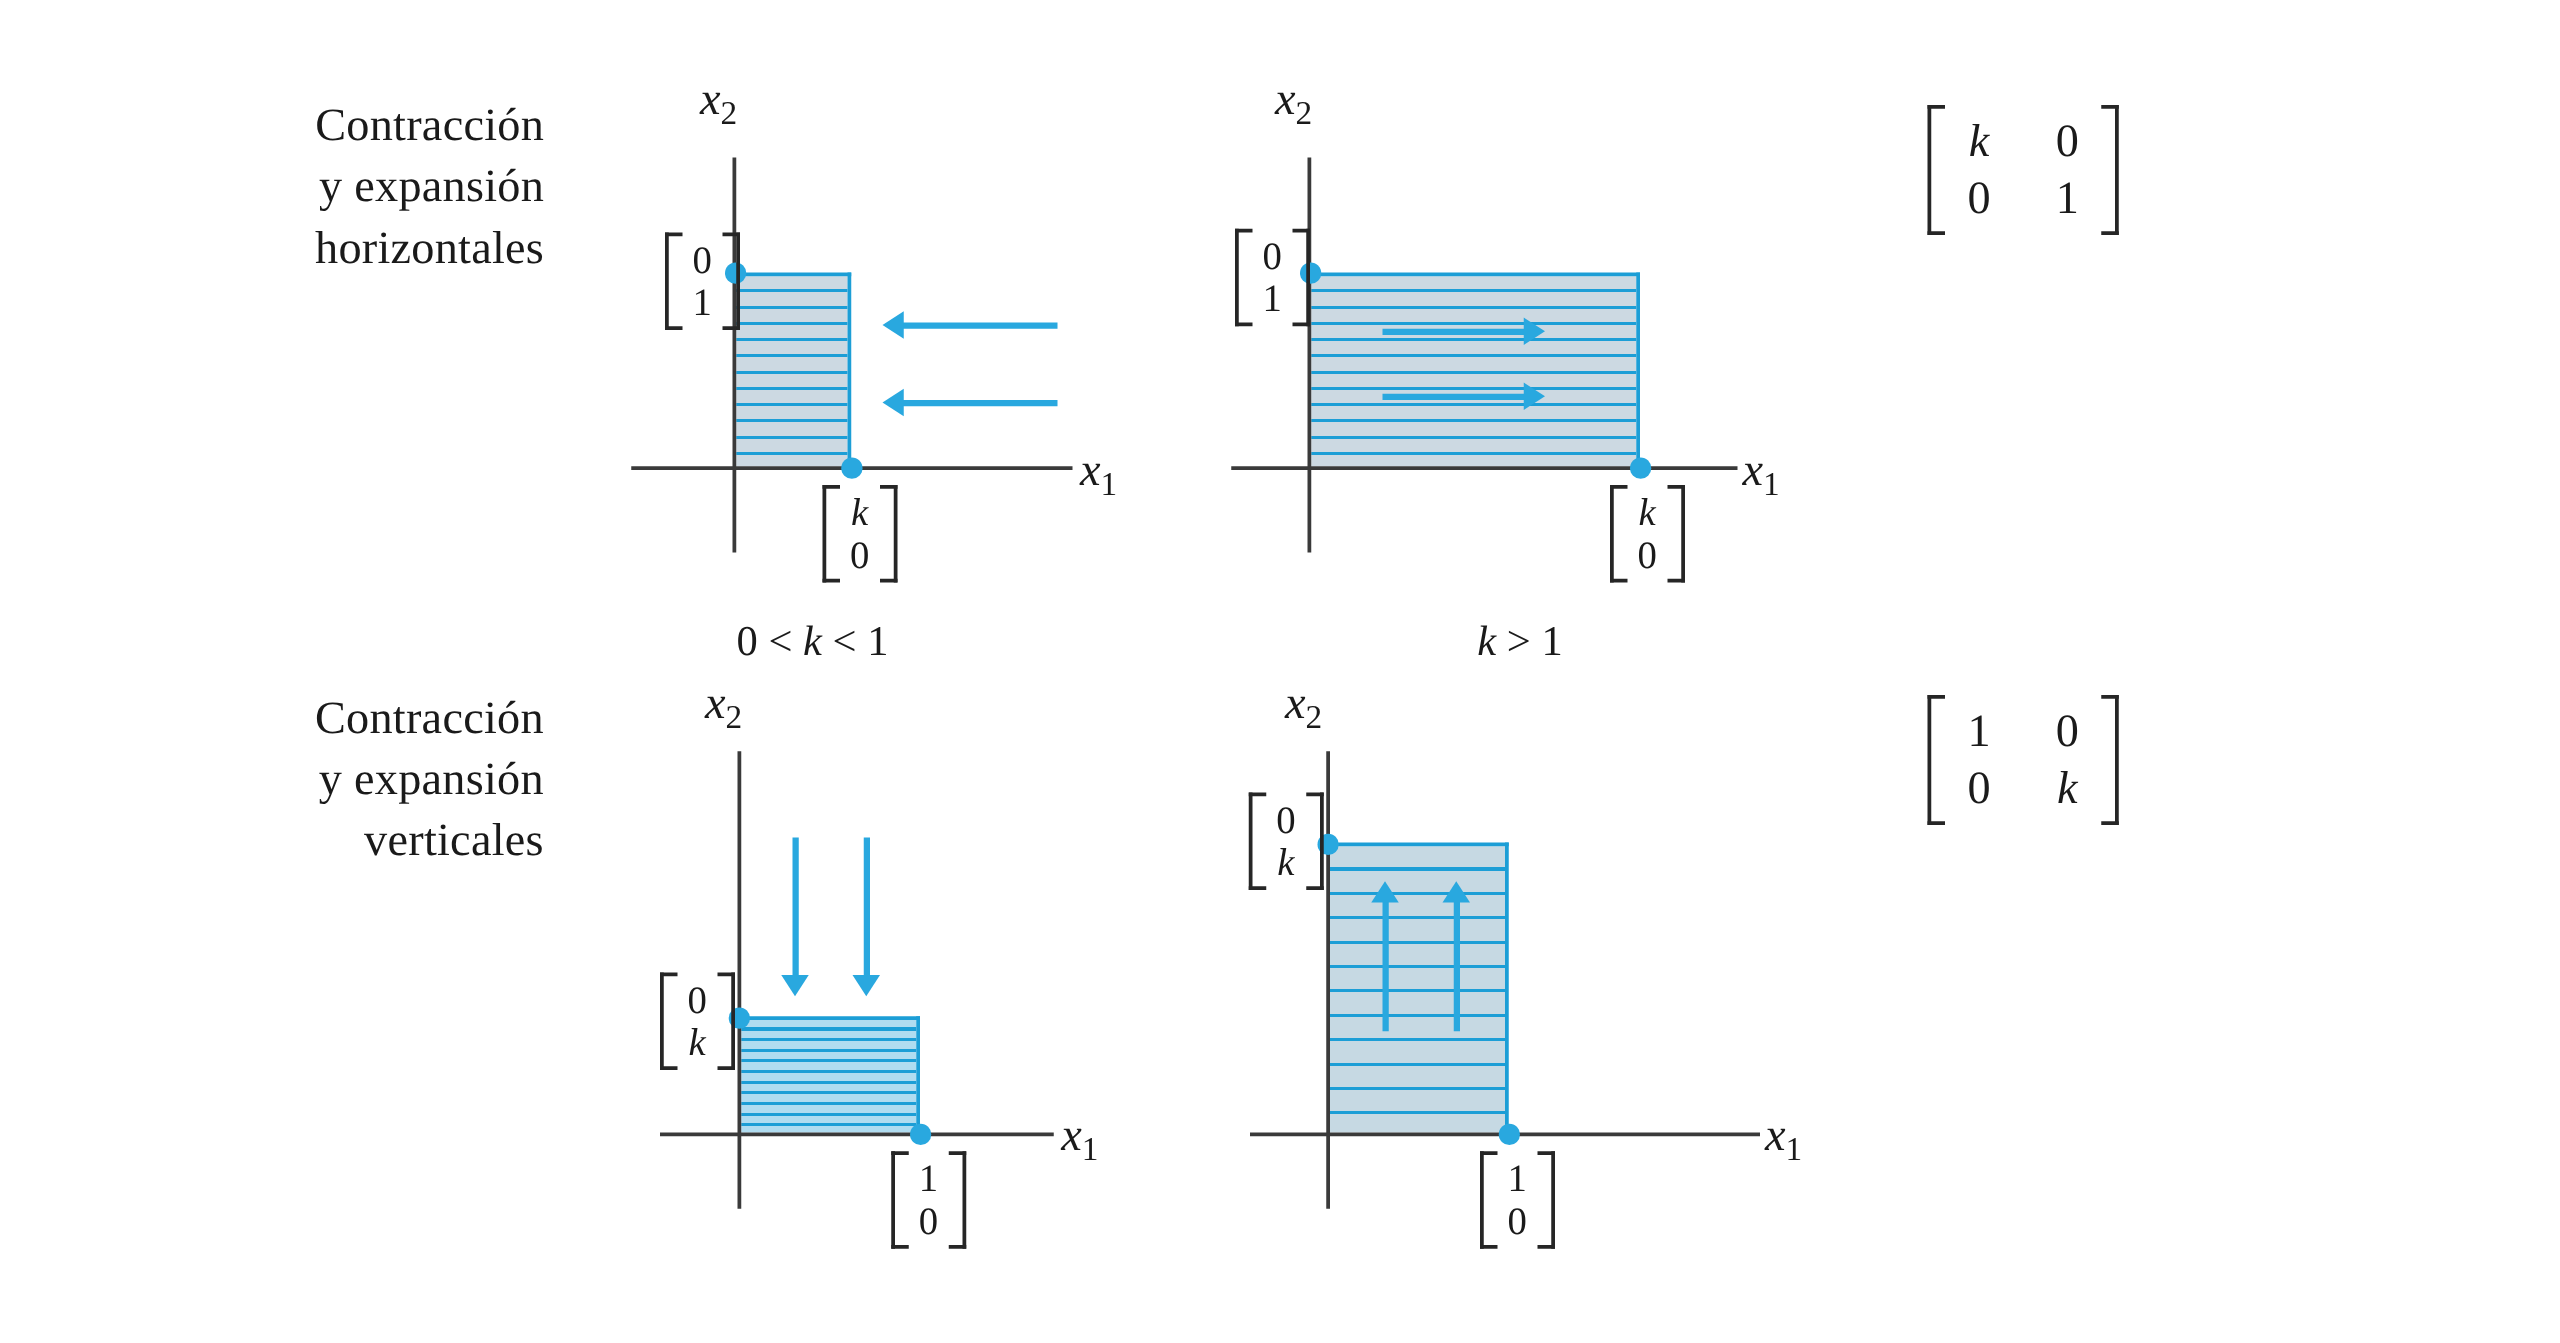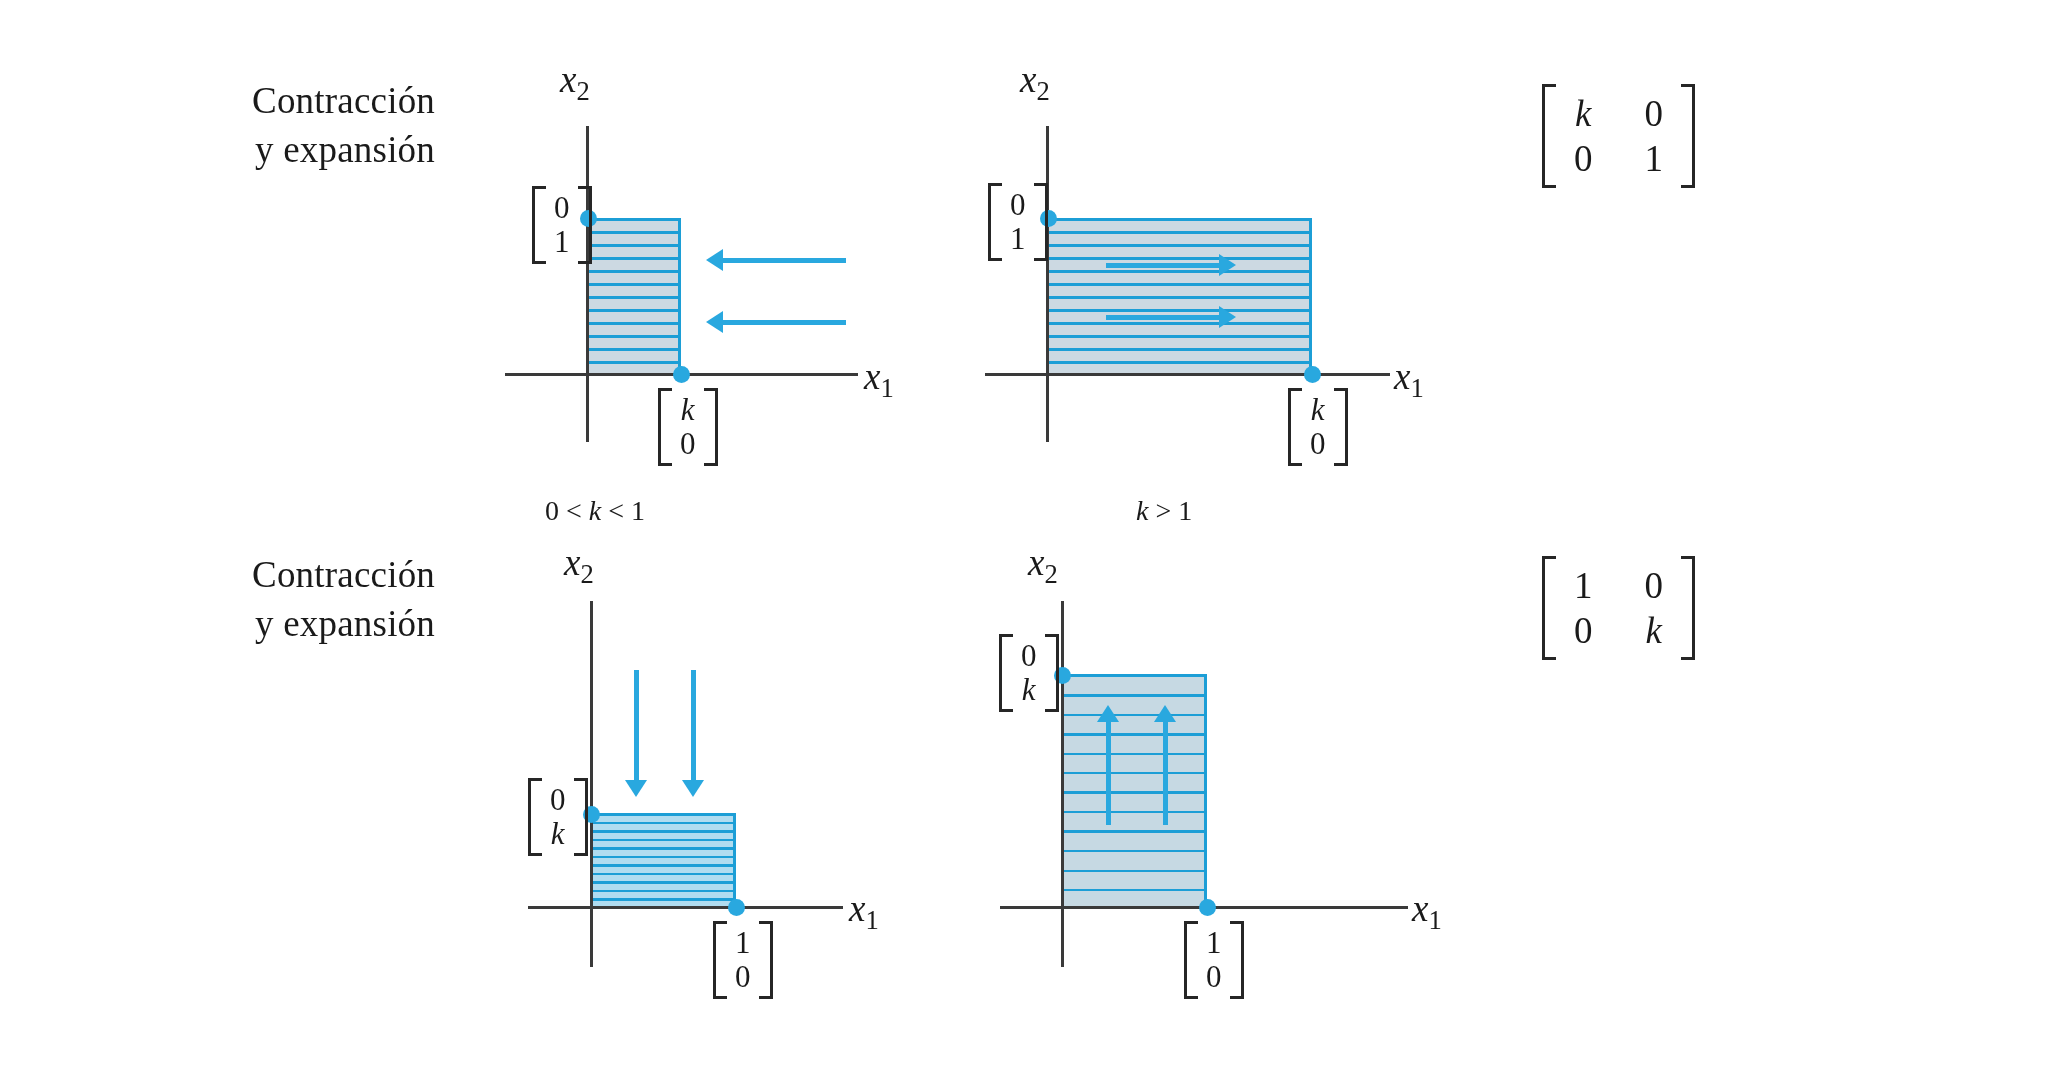--- a/index.html
+++ b/index.html
@@ -40,21 +40,21 @@
   .vec,.mat{display:flex;align-items:stretch;}
   .lb{width:11px;border-left:3.5px solid #262626;border-top:3.5px solid #262626;border-bottom:3.5px solid #262626;}
   .rb{width:11px;border-right:3.5px solid #262626;border-top:3.5px solid #262626;border-bottom:3.5px solid #262626;}
   .vec .col{display:flex;flex-direction:column;justify-content:center;align-items:center;
             padding:5px 8px;font-size:31px;line-height:34px;}
   .mat .grid{display:grid;grid-template-columns:auto auto;column-gap:52px;row-gap:2px;
              justify-items:center;align-items:center;padding:8px 18px;font-size:37px;line-height:43px;}
   .it{font-style:italic;}
 
   
-  .caption{font-size:28px;white-space:nowrap;}
+  .caption{font-size:34px;text-align:center;white-space:nowrap;}
 
   
   .h-arrow{height:22px;}
   .h-arrow .shaft{position:absolute;top:8.5px;height:5px;background:var(--accent);}
   .arrow-left .shaft{left:15px;right:0;}
   .arrow-left .head{position:absolute;left:0;top:0;width:0;height:0;
     border-top:11px solid transparent;border-bottom:11px solid transparent;border-right:17px solid var(--accent);}
   .arrow-right .shaft{left:0;right:15px;}
   .arrow-right .head{position:absolute;right:0;top:0;width:0;height:0;
     border-top:11px solid transparent;border-bottom:11px solid transparent;border-left:17px solid var(--accent);}
@@ -68,20 +68,21 @@
     border-left:11px solid transparent;border-right:11px solid transparent;border-bottom:17px solid var(--accent);}
 </style>
 </head>
 <body>
 
 <div class="canvas">
 
   <div class="row-label abs" style="left:252px;top:76px">
     <div>Contracción</div>
     <div>y expansión</div>
+    <div>horizontales</div>
   </div>
 
   <div class="rect rect-std abs" style="left:589px;top:218px;width:92px;height:155px"></div>
   <div class="vaxis abs" style="left:586px;top:126px;height:316px"></div>
   <div class="haxis abs" style="left:505px;top:373px;width:353px"></div>
   <div class="axis-label abs" style="left:560px;top:58px"><i>x</i><sub>2</sub></div>
   <div class="axis-label abs" style="left:864px;top:355px"><i>x</i><sub>1</sub></div>
   <div class="dot abs" style="left:580px;top:210px"></div>
   <div class="dot abs" style="left:673px;top:366px"></div>
   <div class="vec abs" style="left:532px;top:186px">
@@ -154,20 +155,21 @@
       <span>0</span>
       <span>0</span>
       <span>1</span>
     </div>
     <div class="rb"></div>
   </div>
 
   <div class="row-label abs" style="left:252px;top:550px">
     <div>Contracción</div>
     <div>y expansión</div>
+    <div>verticales</div>
   </div>
 
   <div class="rect rect-dense abs" style="left:593px;top:813px;width:143px;height:93px"></div>
   <div class="vaxis abs" style="left:590px;top:601px;height:366px"></div>
   <div class="haxis abs" style="left:528px;top:906px;width:315px"></div>
   <div class="axis-label abs" style="left:564px;top:541px"><i>x</i><sub>2</sub></div>
   <div class="axis-label abs" style="left:849px;top:887px"><i>x</i><sub>1</sub></div>
   <div class="dot abs" style="left:583px;top:806px"></div>
   <div class="dot abs" style="left:728px;top:899px"></div>
   <div class="vec abs" style="left:528px;top:778px">

